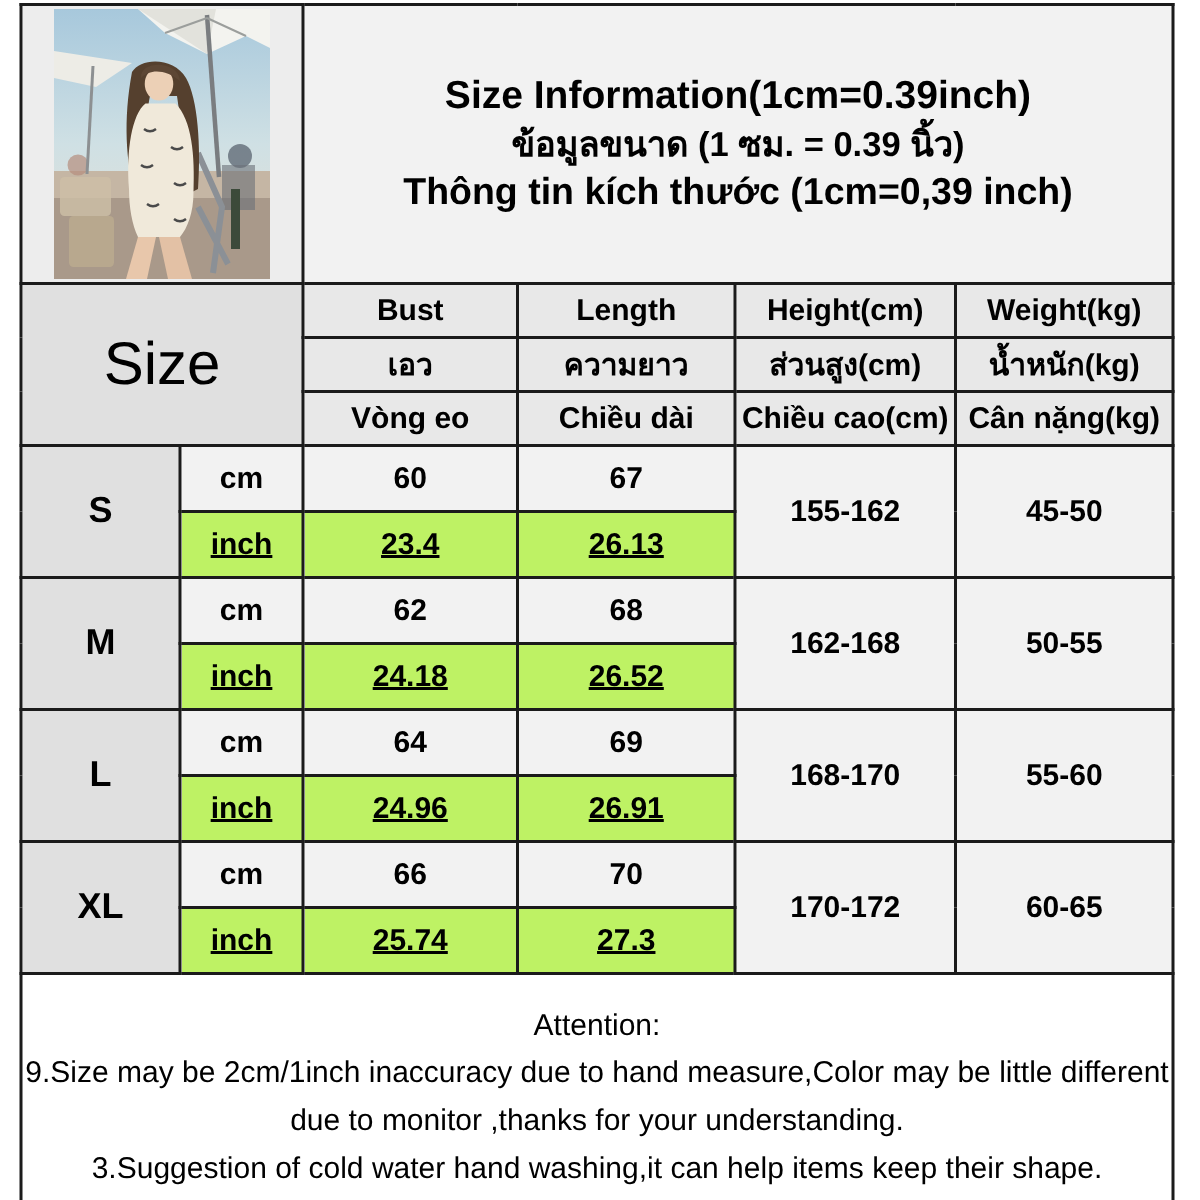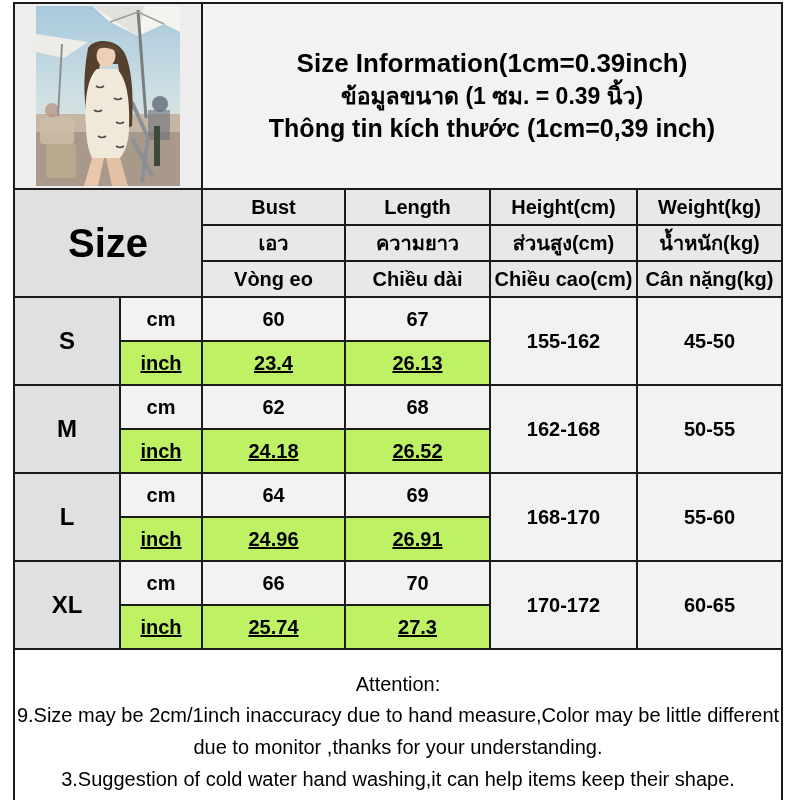--- a/index.html
+++ b/index.html
@@ -22,21 +22,21 @@
   
   .photo-cell{height:184px;background:var(--photo_cell_bg,#ededed);}
   .title-cell{background:var(--panel_bg,#f2f2f2);margin-left:20px;}
   .title-en{font-size:26px;font-weight:700;line-height:1.35;}
   .title-th{font-size:23px;font-weight:700;line-height:1.35;text-align:center;}
   .title-vi{font-size:25px;font-weight:700;line-height:1.35;}
   .photo-wrap{width:144px;height:180px;margin:0 auto;display:block;}
   
   .size-head{
     background:var(--size_col_bg,#e0e0e0);
-    font-size:40px;font-weight:700;
+    font-size:40px;font-weight:400;
   }
   th.colhead{
     background:var(--header_bg,#e8e8e8);
     font-size:20px;font-weight:700;height:34px;
   }
   
   td.size-label{
     background:var(--size_col_bg,#e0e0e0);
     font-size:24px;font-weight:700;
   }

